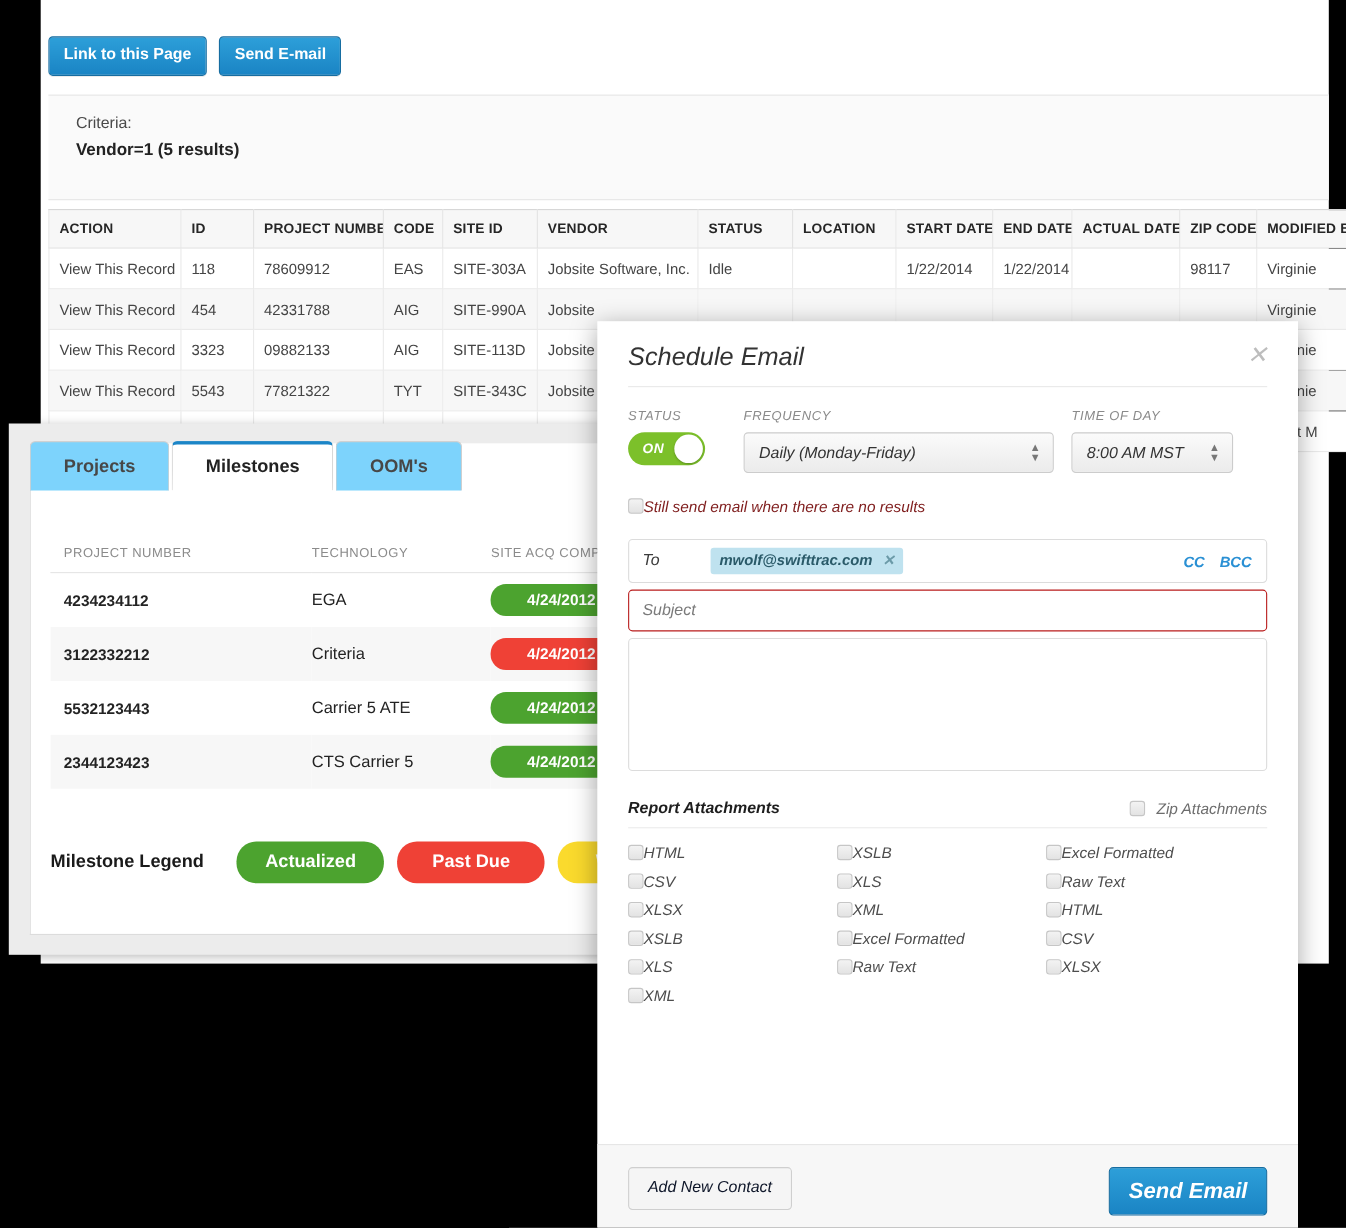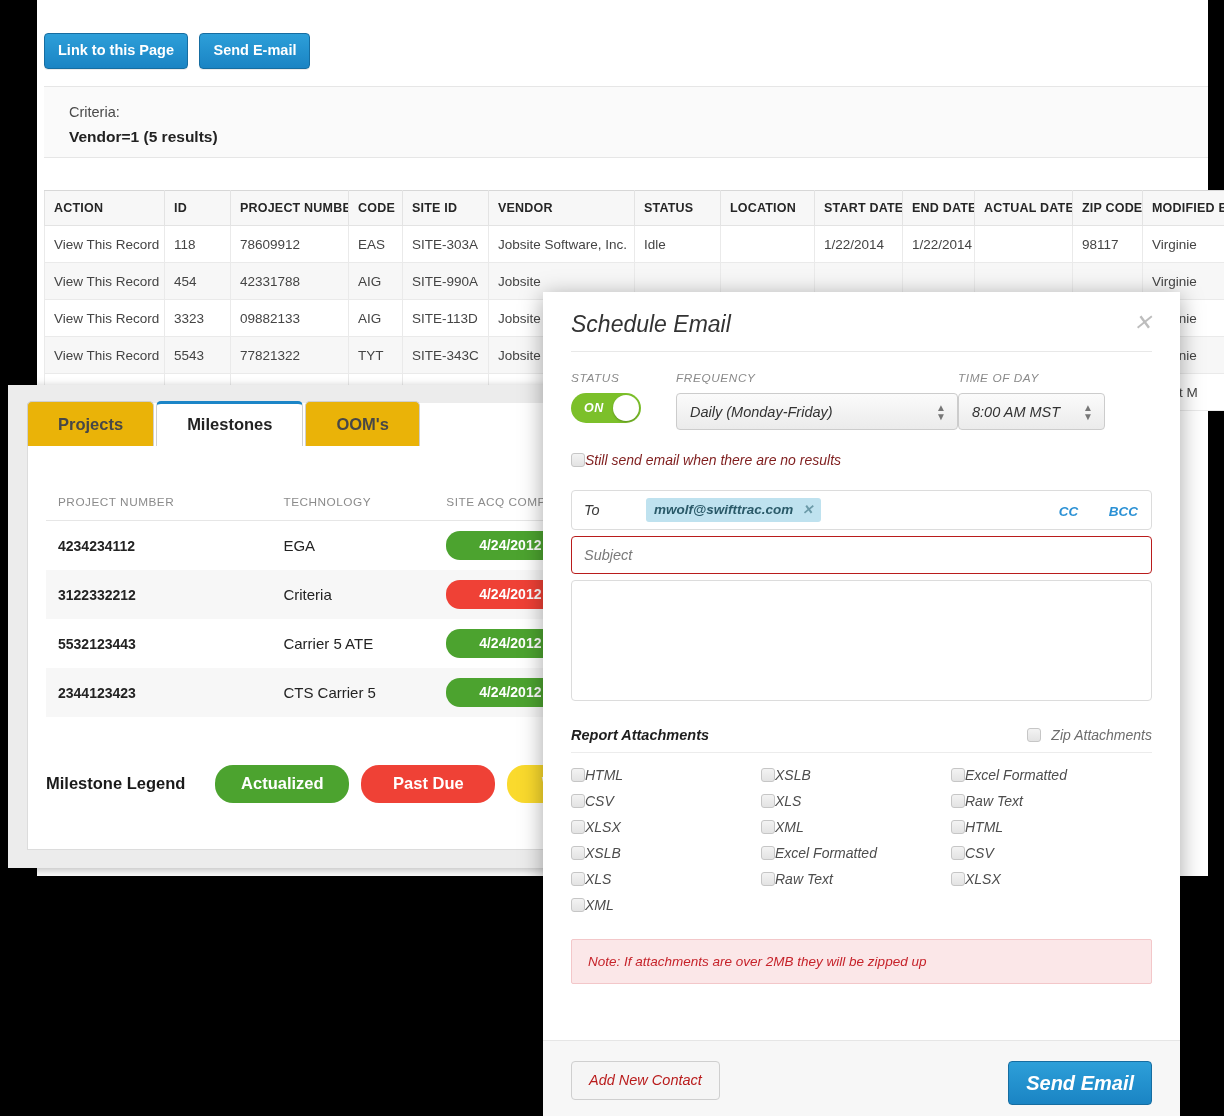--- a/index.html
+++ b/index.html
@@ -28,21 +28,21 @@
     font-size: 14.5px;
     font-weight: bold;
     padding: 9px 13px 10px 13px;
     margin-right: 7px;
     cursor: pointer;
     line-height: 1;
     box-shadow: 0 1px 0 rgba(0,0,0,0.08);
   }
   .criteria-box {
     position: absolute; left: 7px; top: 86px;
-    width: 1164px; height: 72px;
+    width: 1164px; height: 96px;
     background: #fafafa;
     border: 1px solid #e6e6e6;
     border-left: none; border-right: none;
   }
   .criteria-label {
     position: absolute; left: 25px; top: 17px;
     font-size: 14.5px; color: #4a4a4a;
   }
   .criteria-value {
     position: absolute; left: 25px; top: 41px;
@@ -95,21 +95,21 @@
     background: #ffffff;
     border: 1px solid #dcdcdc;
     border-top: none;
   }
   .tabs-row {
     position: absolute; left: 27px; top: 401px;
     display: flex; align-items: flex-end;
     z-index: 4;
   }
   .tab {
-    background: #eab308;
+    background: #7dd3fc;
     border: 1px solid #cfcfcf;
     border-bottom: none;
     border-radius: 5px 5px 0 0;
     padding: 14px 30px 13px 30px;
     font-size: 16.5px;
     font-weight: bold;
     color: #474747;
     margin-right: 2px;
     cursor: pointer;
     line-height: 1;
@@ -218,21 +218,21 @@
 
   .field-label {
     font-size: 11.8px; color: #8a8a8a; letter-spacing: 0.6px;
     margin-bottom: 8px;
   }
   .row-controls {
     display: flex; align-items: flex-start; margin-top: 19px;
   }
   .ctl-status { width: 105px; }
   .ctl-freq { width: 282px; }
-  .ctl-time { width: 147px; }
+  .ctl-time { width: 147px; margin-left: 16px; }
 
   .toggle {
     width: 70px; height: 30px; border-radius: 16px;
     background: #7cc02a; position: relative; cursor: pointer;
     display: block;
   }
   .toggle .knob {
     position: absolute; right: 2px; top: 2px;
     width: 26px; height: 26px; border-radius: 50%;
     background: #ffffff;
@@ -289,21 +289,21 @@
     border-radius: 3px;
     font-size: 13.5px;
     font-weight: bold;
     color: #2a5a69;
     padding: 5px 8px 6px 8px;
     display: flex; align-items: center;
     line-height: 1;
   }
   .chip-x { color: #6b9aa8; margin-left: 9px; font-size: 13px; cursor: pointer; }
   .to-right { position: absolute; right: 13px; top: 11px; }
-  .cc-link { color: #2a90d4; font-size: 13.5px; font-weight: bold; cursor: pointer; margin-left: 26px; }
+  .cc-link { color: #2a90d4; font-size: 13.5px; font-weight: bold; cursor: pointer; margin-left: 9px; }
 
   .subject-field {
     margin-top: 6px;
     height: 38px;
     border: 1px solid #b91c1c;
     border-radius: 4px;
     font-size: 14.5px;
     color: #7a7a7a;
     padding: 10px 12px 0 12px;
     cursor: text;
@@ -345,21 +345,21 @@
     width: 637px; height: 79px;
     background: #f7f7f7;
     border-top: 1px solid #e6e6e6;
   }
   .btn-grey {
     position: absolute; left: 28px; top: 20px;
     background: #f5f5f5;
     border: 1px solid #cfcfcf;
     border-radius: 4px;
     font-size: 14.5px;
-    color: #b91c1c;
+    color: #0f172a;
     padding: 11px 17px;
     cursor: pointer;
     line-height: 1;
   }
   .btn-send {
     position: absolute; right: 28px; top: 20px;
     background: linear-gradient(to bottom, #2d9fd9 0%, #1a84c4 100%);
     border: 1px solid #166da1;
     border-radius: 4px;
     color: #ffffff;
@@ -682,21 +682,20 @@
               <span class="chkbox"></span>
               <span class="chk-text">CSV</span>
             </div>
             <div class="attach-item">
               <span class="chkbox"></span>
               <span class="chk-text">XLSX</span>
             </div>
           </div>
       </div>
 
-      <div class="note-box">Note: If attachments are over 2MB they will be zipped up</div>
     </div>
 
     <div class="modal-foot">
       <span class="btn-grey">Add New Contact</span>
       <span class="btn-send">Send Email</span>
     </div>
   </div>
 
 </div>
 

